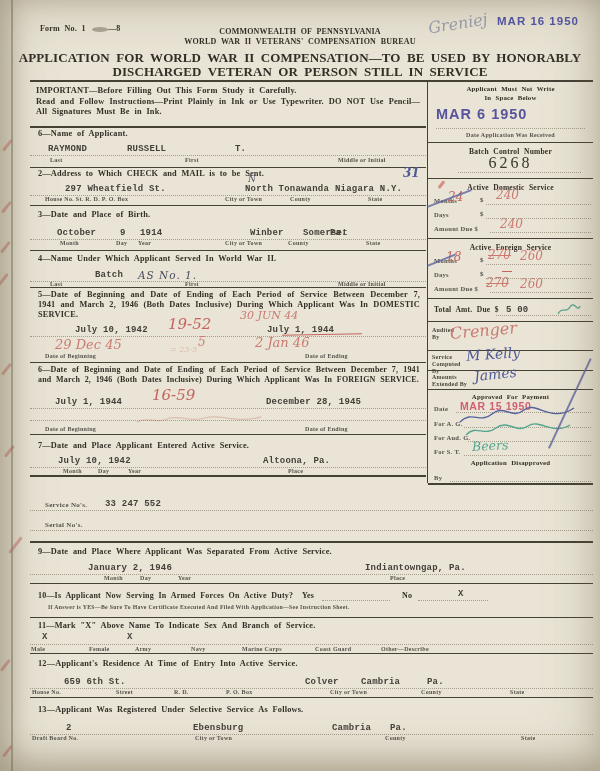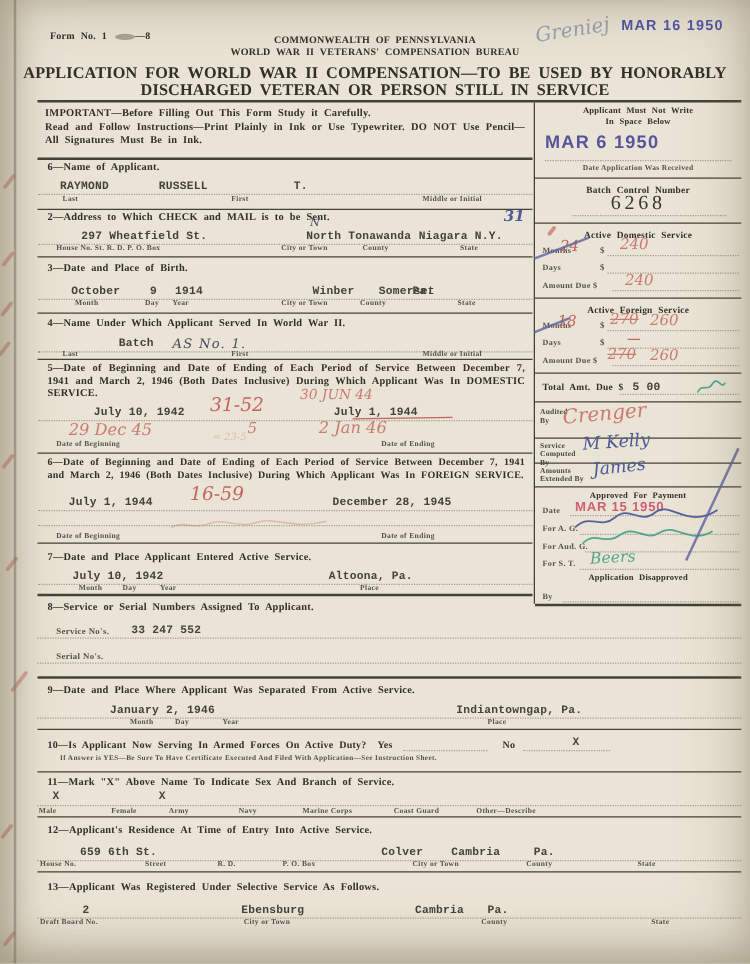--- a/index.html
+++ b/index.html
@@ -109,21 +109,21 @@
     <span class="pl" style="left:155px;top:31px">First</span>
     <span class="pl" style="left:308px;top:31px">Middle or Initial</span>
   </div>
 
   <div class="sec" style="top:287px;height:75px">
     <div class="ph just" style="left:8px;top:3px;width:382px">5—Date of Beginning and Date of Ending of Each Period of Service Between December 7, 1941 and March 2, 1946 (Both Dates Inclusive) During Which Applicant Was In DOMESTIC SERVICE.</div>
     <div class="row dot" style="top:36px">
       <span class="tw" style="left:45px;bottom:1px">July 10, 1942</span>
       <span class="tw" style="left:237px;bottom:1px">July 1, 1944</span>
     </div>
-    <span class="hw red" style="left:138px;top:28px;font-size:15px">31-52</span>
+    <span class="hw red" style="left:138px;top:28px;font-size:15px">19-52</span>
     <span class="hw red2" style="left:210px;top:22px;font-size:11px">30 JUN 44</span>
     <div class="abs" style="left:252px;top:47px;width:80px;height:1.4px;background:#c4645e;transform:rotate(-1deg)"></div>
     <span class="hw red2" style="left:25px;top:50px;font-size:13px">29 Dec 45</span>
     <span class="hw red2" style="left:140px;top:58px;font-size:8px;opacity:.4">= 23-5</span>
     <span class="hw red2" style="left:168px;top:48px;font-size:12px">5</span>
     <span class="hw red2" style="left:225px;top:48px;font-size:13px">2 Jan 46</span>
     <span class="pl" style="left:15px;top:66px">Date of Beginning</span>
     <span class="pl" style="left:275px;top:66px">Date of Ending</span>
   </div>
 
@@ -148,21 +148,20 @@
       <span class="tw" style="left:28px;bottom:1px">July 10, 1942</span>
       <span class="tw" style="left:233px;bottom:1px">Altoona, Pa.</span>
     </div>
     <span class="pl" style="left:33px;top:34px">Month</span>
     <span class="pl" style="left:68px;top:34px">Day</span>
     <span class="pl" style="left:98px;top:34px">Year</span>
     <span class="pl" style="left:258px;top:34px">Place</span>
   </div>
 
   <div class="sec fw" style="top:477px;height:64px;border-bottom-width:2.2px">
-    <div class="ph" style="left:8px;top:4px">8—Service or Serial Numbers Assigned To Applicant.</div>
     <div class="row dot" style="top:20px">
       <span class="pl" style="left:15px;bottom:1px;font-size:7px">Service No's.</span>
       <span class="tw" style="left:75px;bottom:1px">33 247 552</span>
     </div>
     <div class="row dot" style="top:40px">
       <span class="pl" style="left:15px;bottom:1px;font-size:7px">Serial No's.</span>
     </div>
   </div>
 
   <div class="sec fw" style="top:543px;height:40px">

